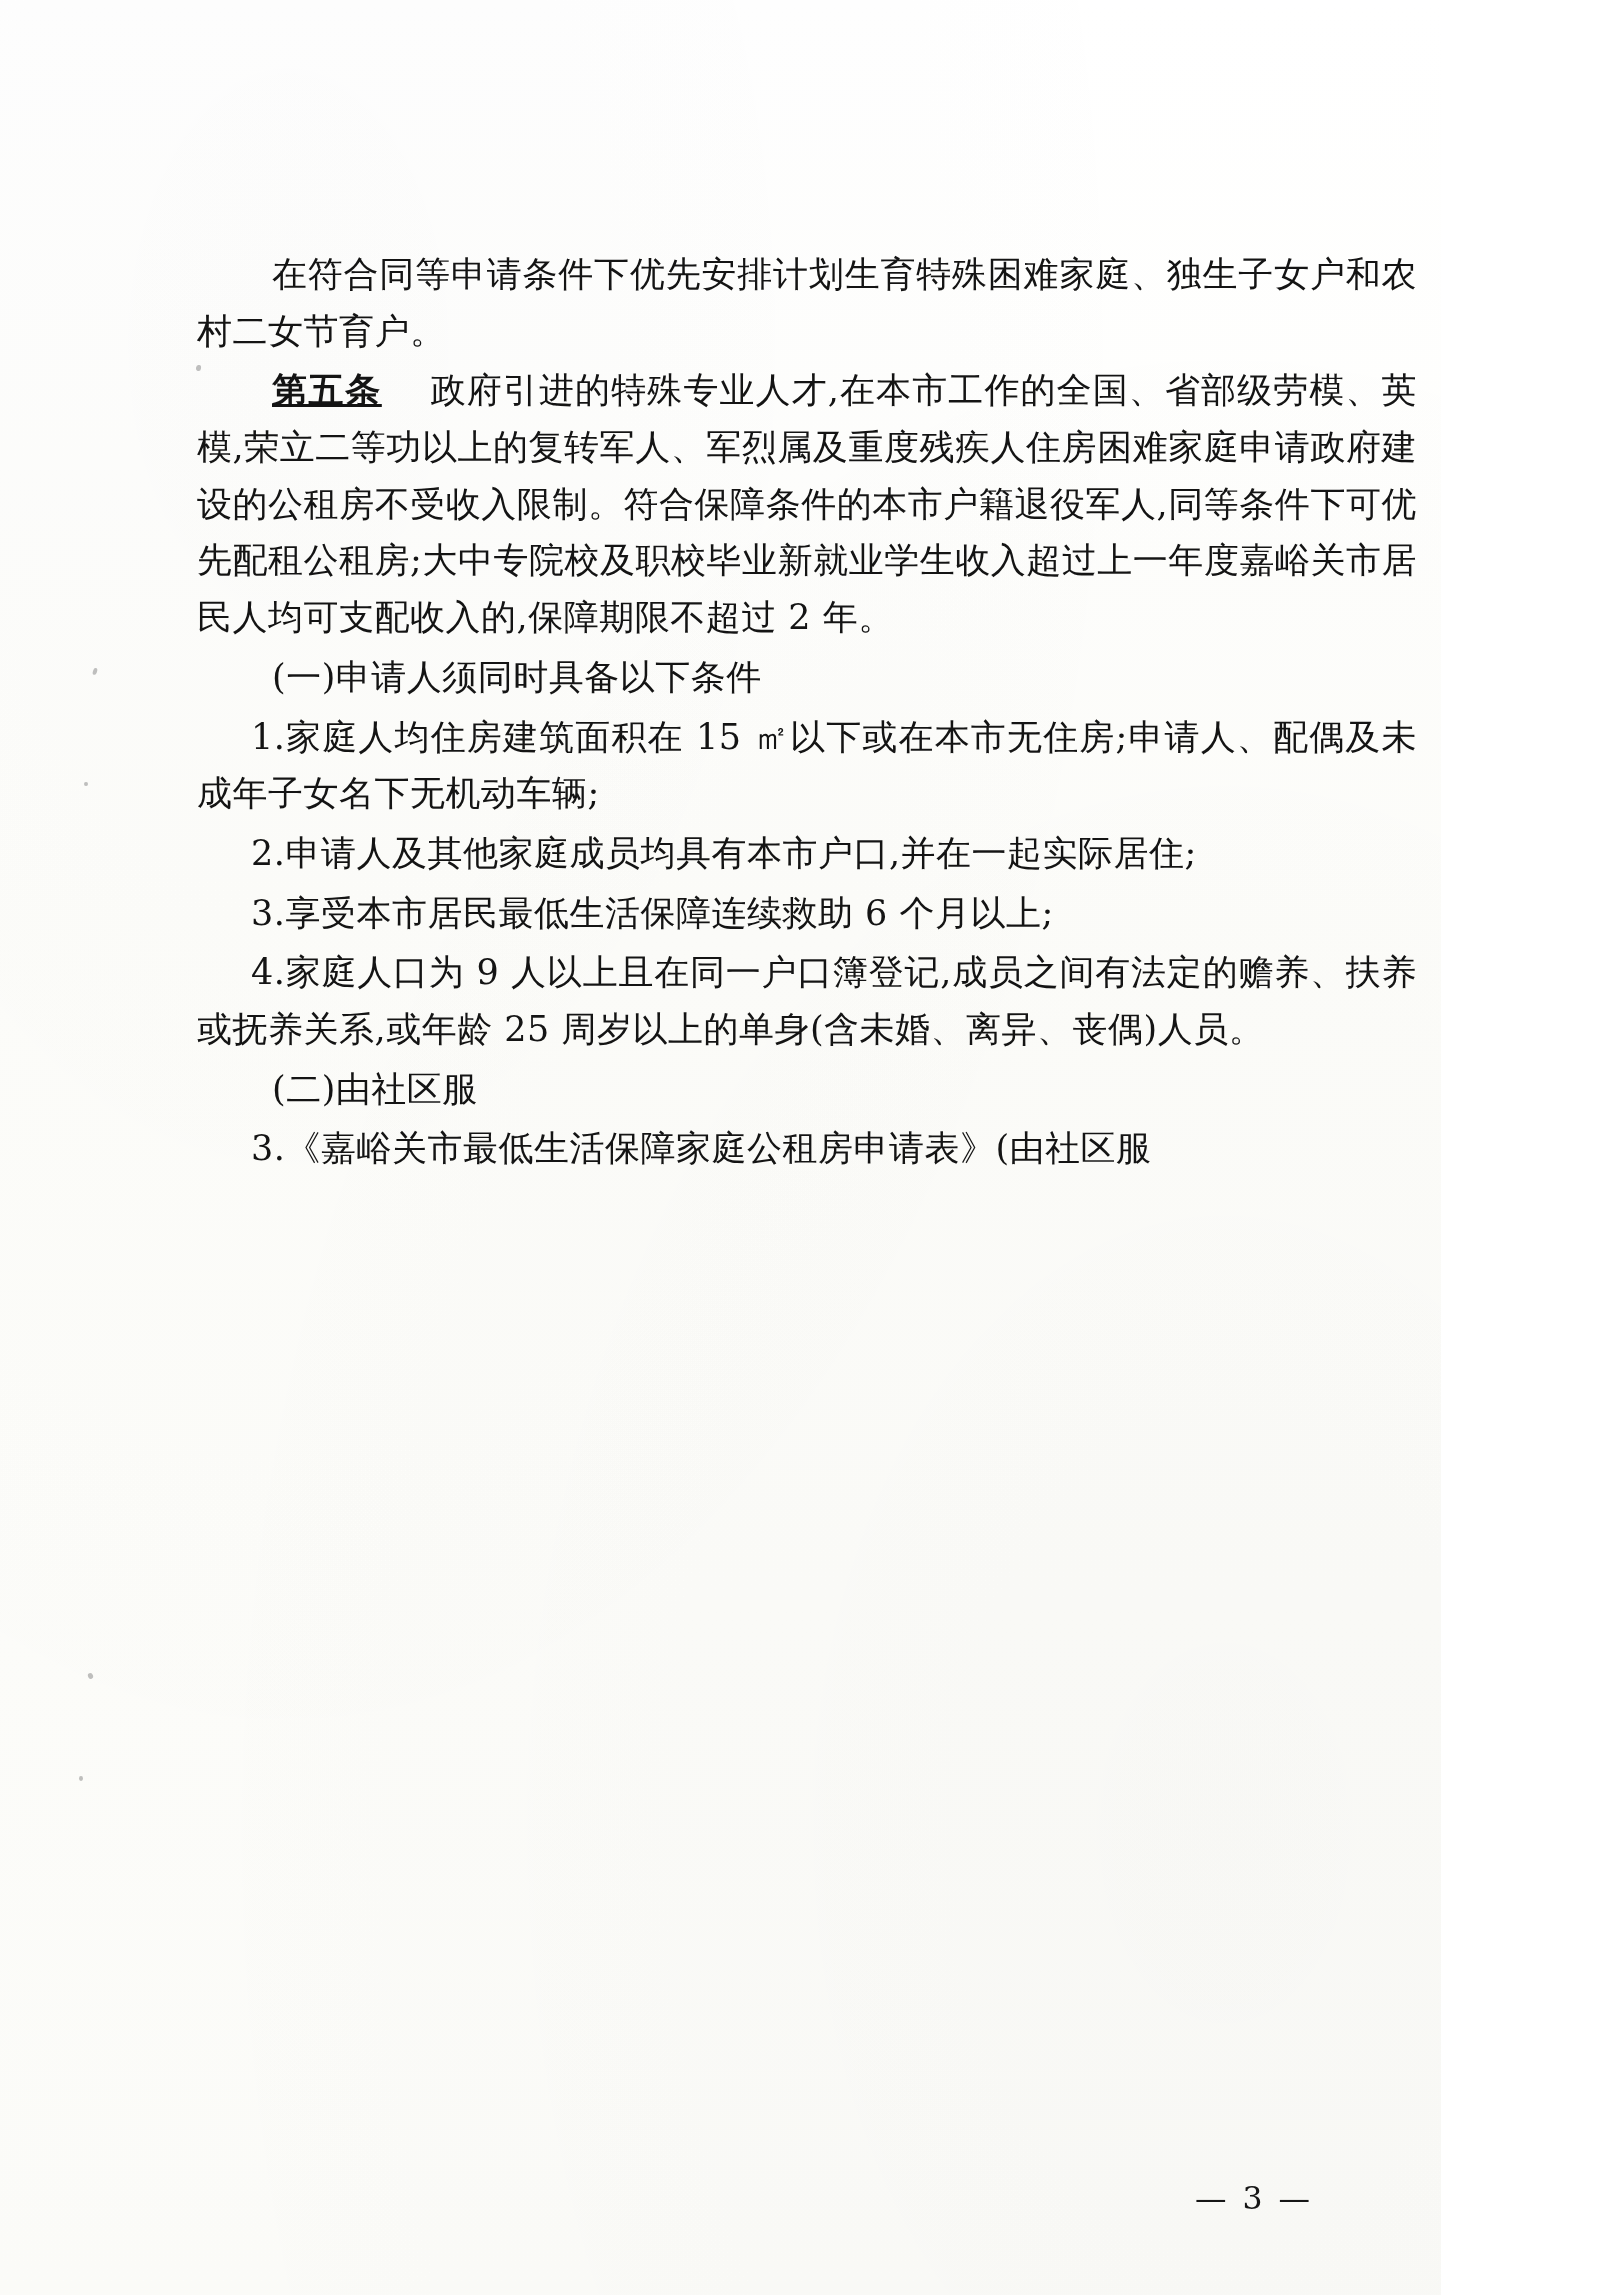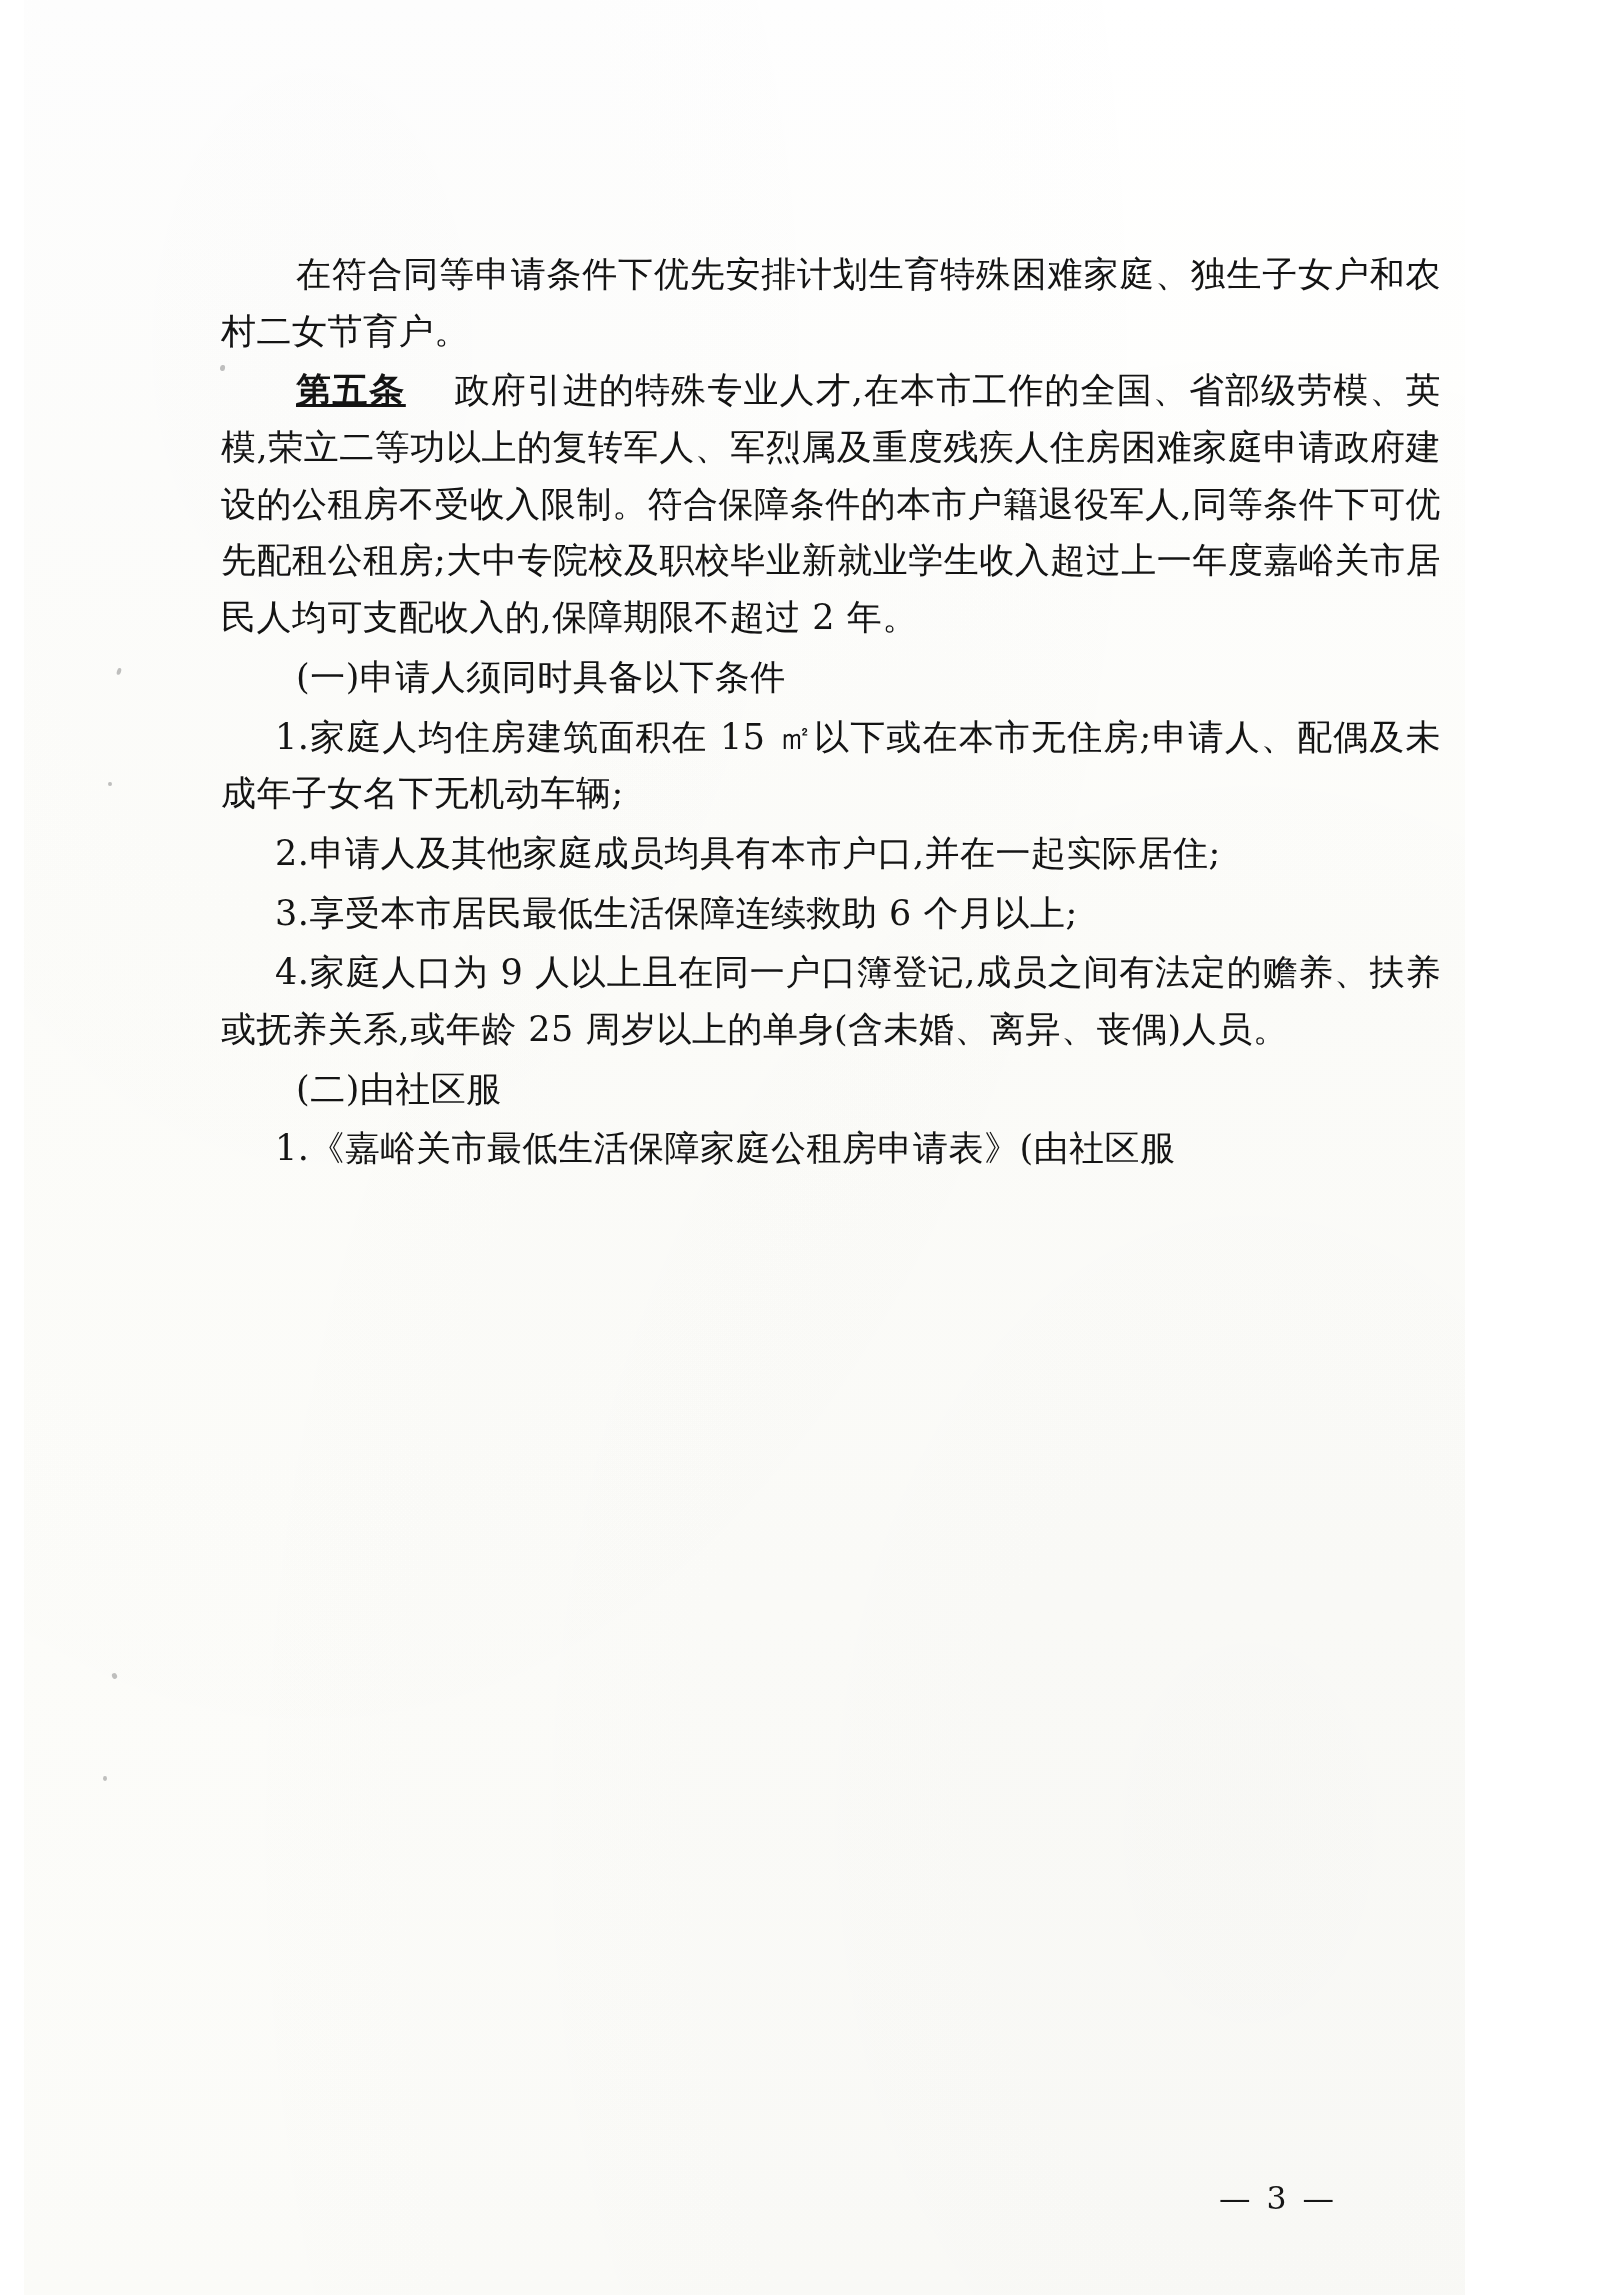--- a/index.html
+++ b/index.html
@@ -11,21 +11,20 @@
   body {
     font-family: "DejaVu Serif", "Liberation Serif", serif;
   }
   .page {
     position: relative;
     width: 1441px;
     height: 2295px;
     background: #e5e5e5;
     overflow: hidden;
     box-sizing: border-box;
-    margin-left: 24px;
   }
   
   .paper-tone {
     position: absolute;
     inset: 0;
     background:
       radial-gradient(ellipse at 20% 15%, rgba(0,0,0,0.012), rgba(0,0,0,0) 60%),
       radial-gradient(ellipse at 85% 80%, rgba(0,0,0,0.016), rgba(0,0,0,0) 65%),
       linear-gradient(180deg, #ffffff 0%, #fdfdfa 40%, #fbfbf8 100%);
     pointer-events: none;
@@ -105,19 +104,19 @@
     <p class="para indent-small">1.家庭人均住房建筑面积在 15 ㎡以下或在本市无住房;申请人、配偶及未成年子女名下无机动车辆;</p>
 
     <p class="para indent-small">2.申请人及其他家庭成员均具有本市户口,并在一起实际居住;</p>
 
     <p class="para indent-small">3.享受本市居民最低生活保障连续救助 6 个月以上;</p>
 
     <p class="para indent-small">4.家庭人口为 9 人以上且在同一户口簿登记,成员之间有法定的赡养、扶养或抚养关系,或年龄 25 周岁以上的单身(含未婚、离异、丧偶)人员。</p>
 
     <p class="para indent">(二)由社区服</p>
 
-    <p class="para indent-small">1.《嘉峪关市最低生活保障家庭公租房申请表》(由社区服</p>
+    <p class="para indent-small">3.《嘉峪关市最低生活保障家庭公租房申请表》(由社区服</p>
 
   </div>
 
   <div class="page-number">— 3 —</div>
 </div>
 
 
 </body></html>

